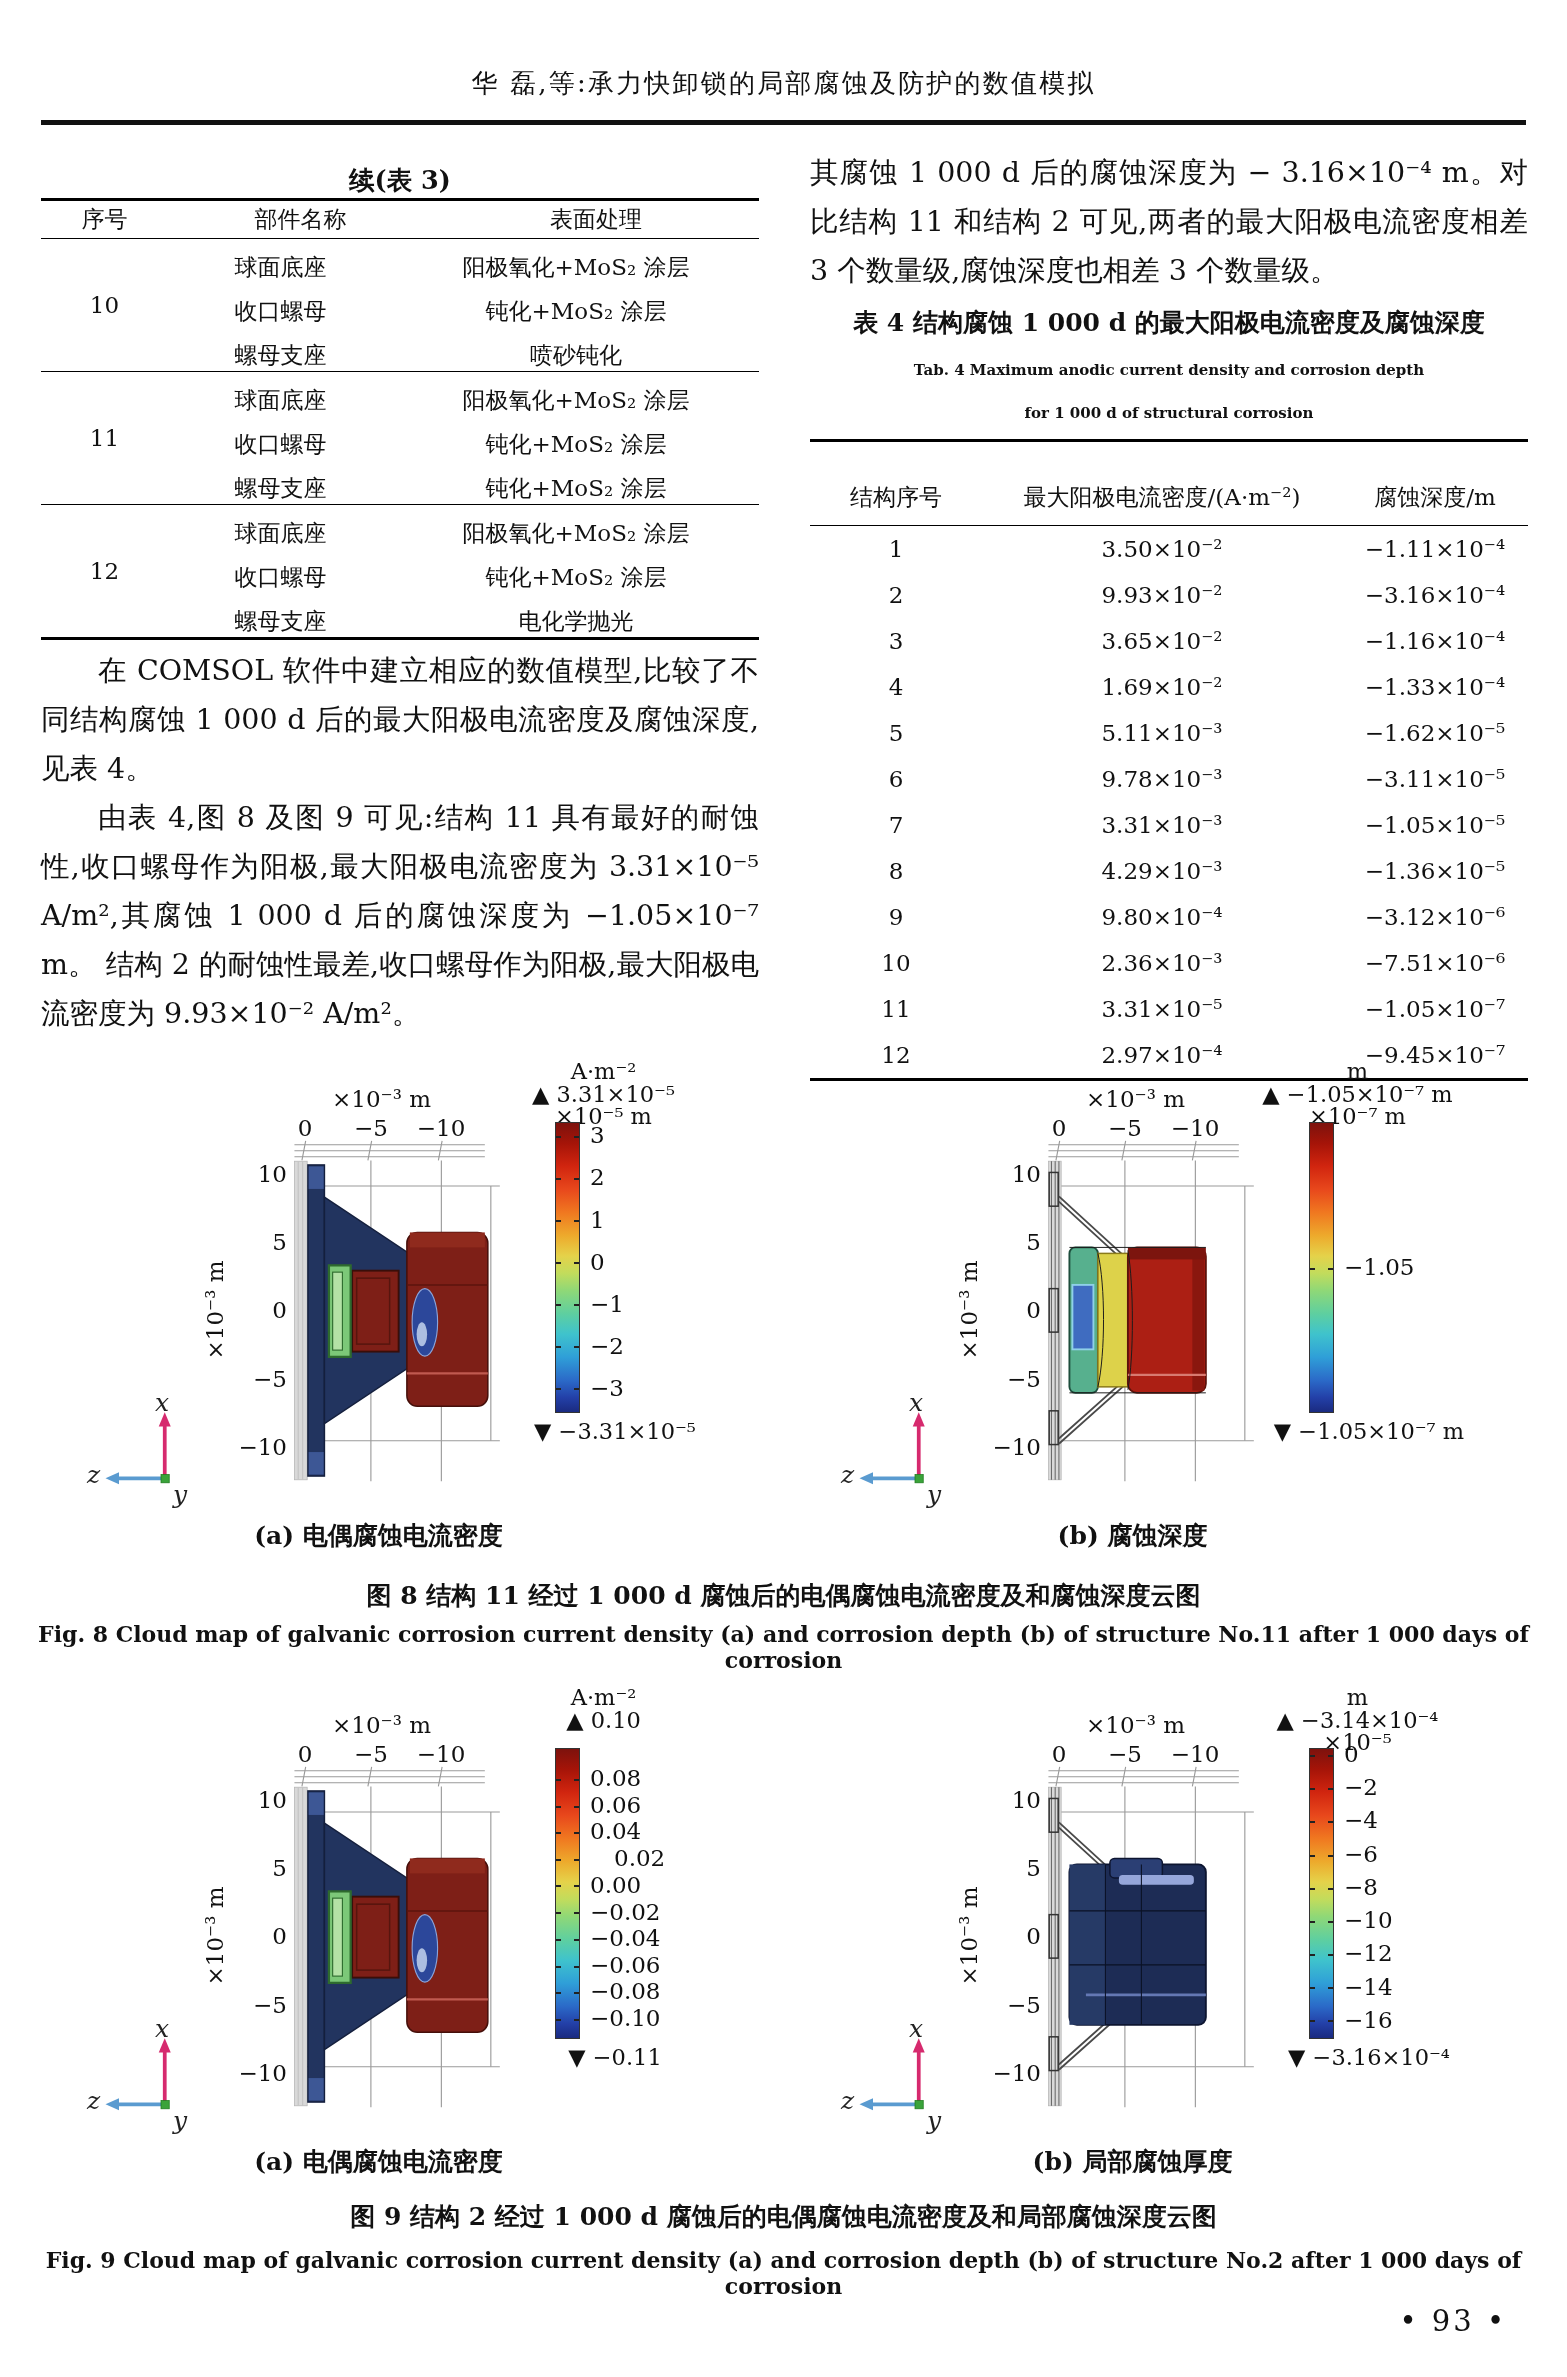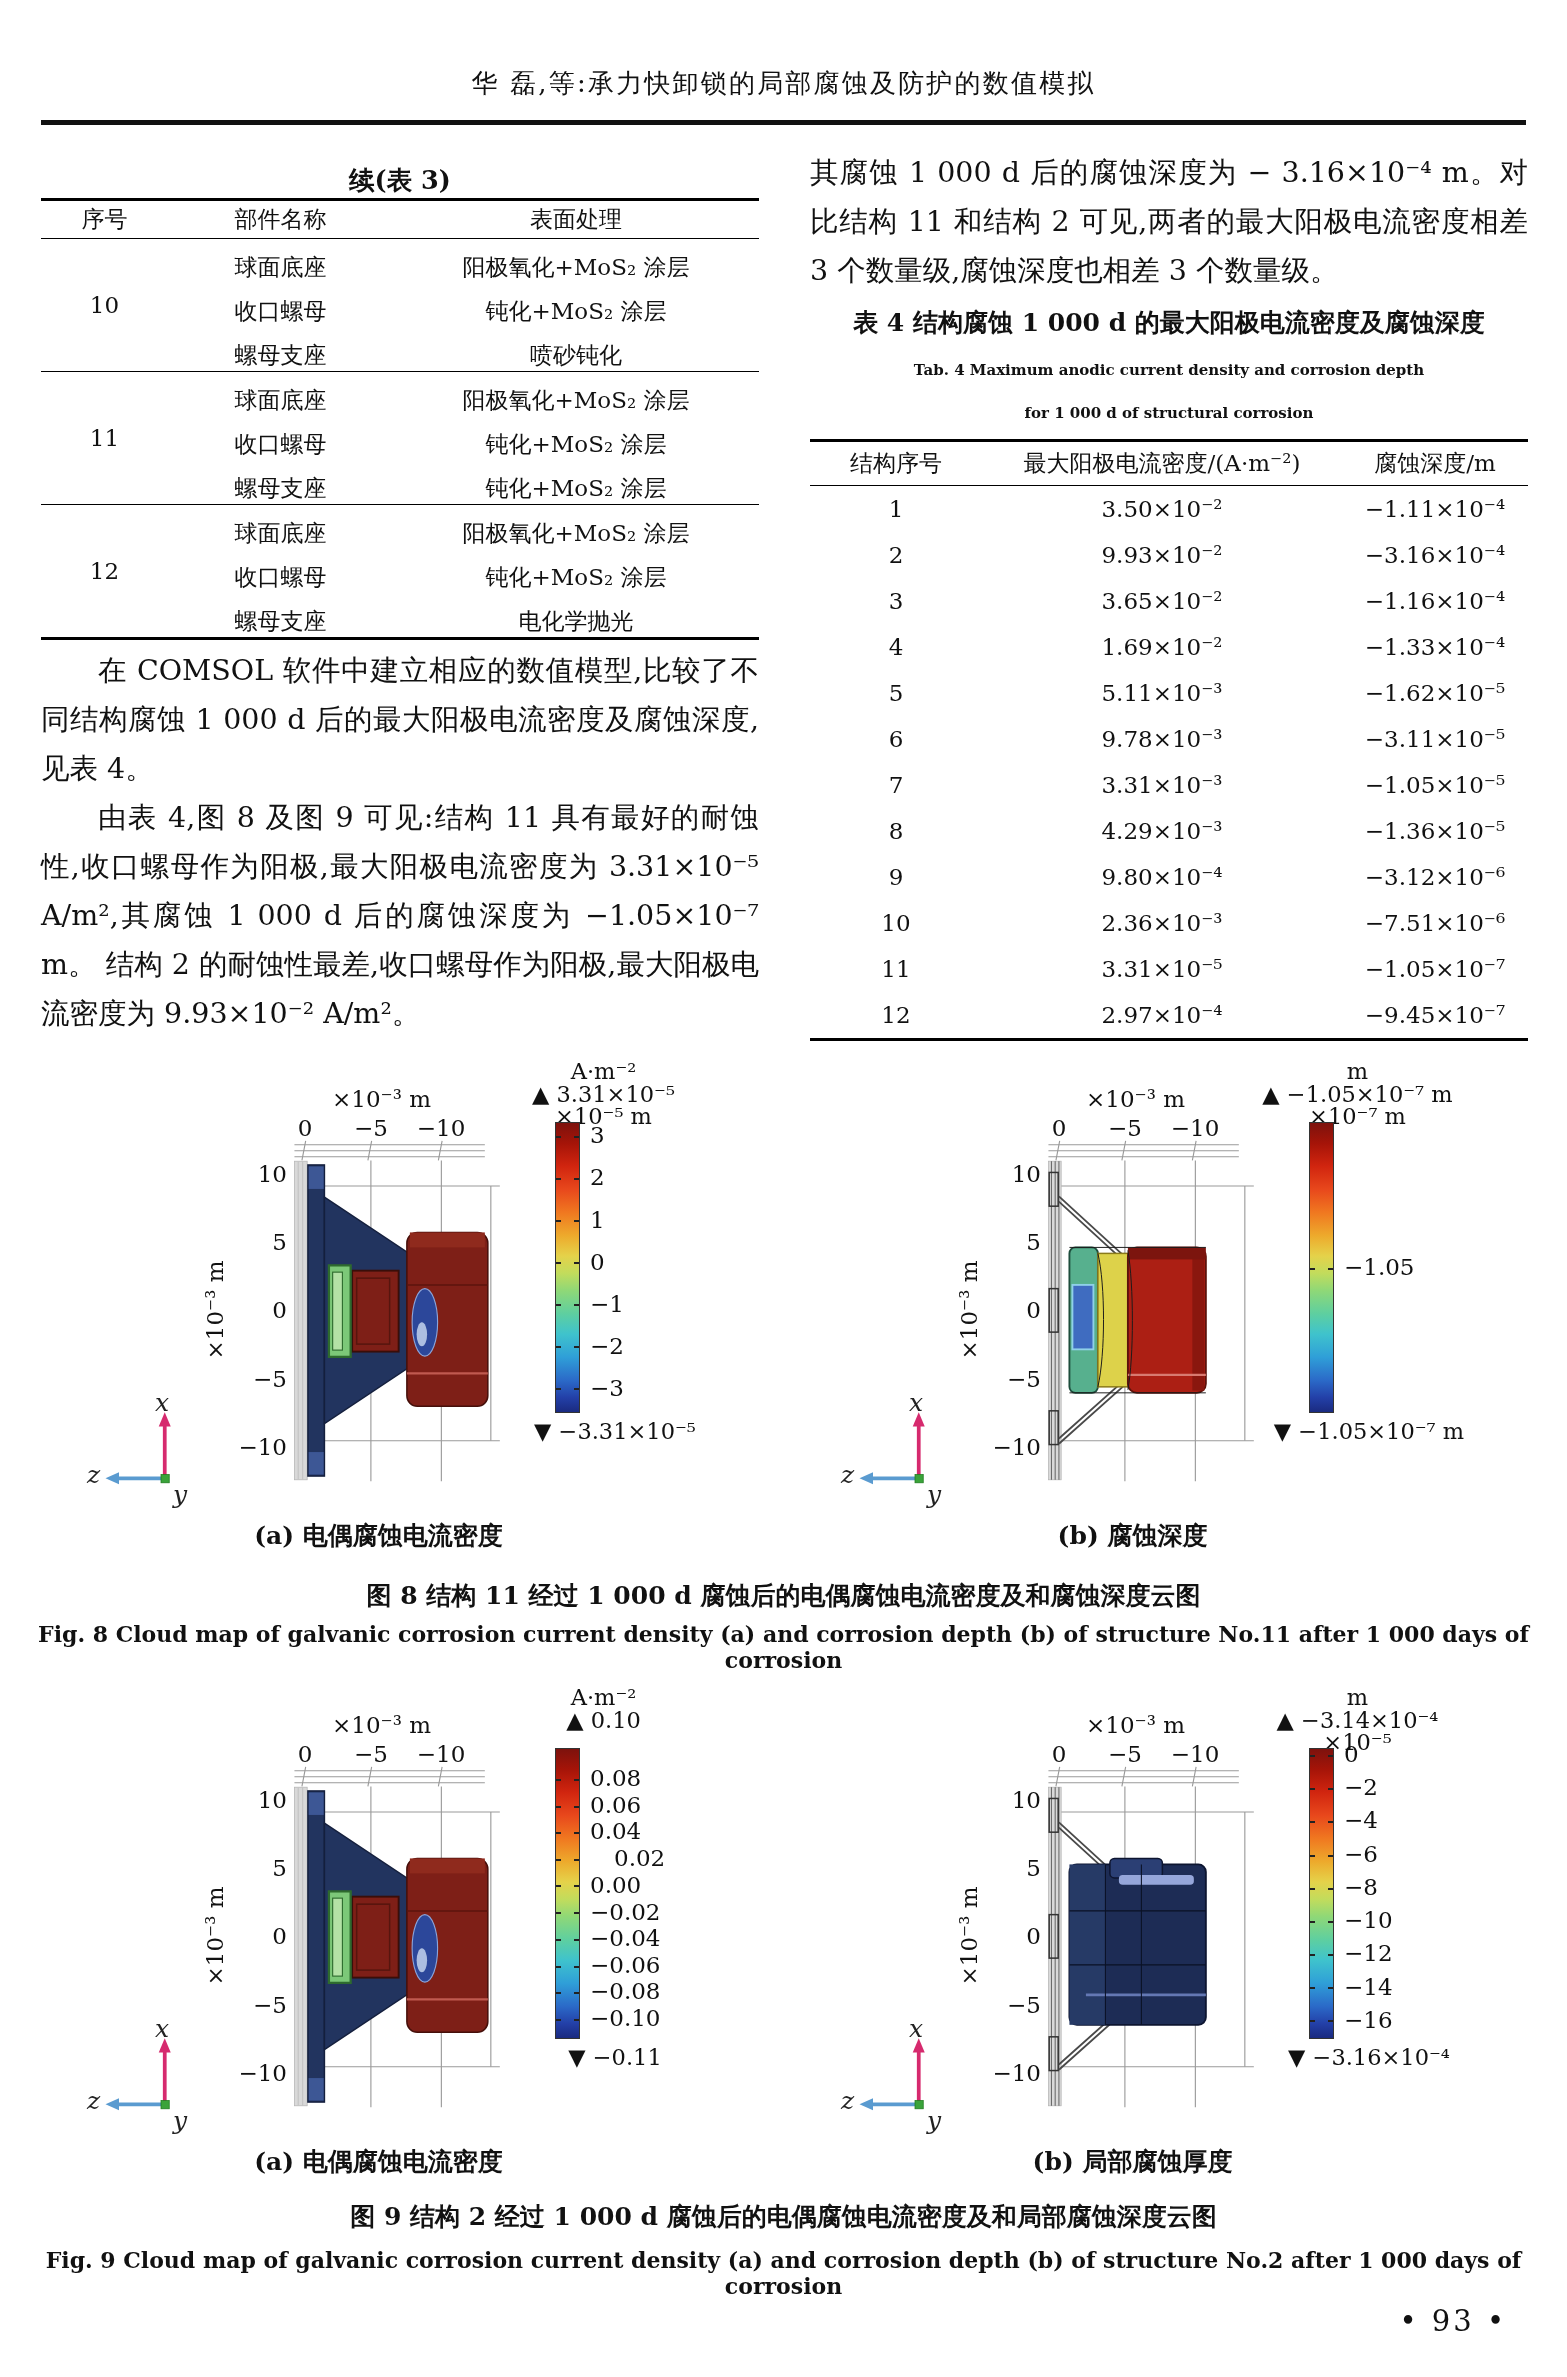--- a/index.html
+++ b/index.html
@@ -7,21 +7,21 @@
         font-family:"DejaVu Serif","Liberation Serif",serif;color:#111;overflow:hidden;}
   
   .header-title{position:absolute;top:66px;left:0;width:100%;text-align:center;
         font-size:26px;letter-spacing:2.2px;}
   .header-rule{position:absolute;top:120px;left:41px;width:1485px;height:4.5px;background:#111;}
   
   .t3-title{position:absolute;top:163px;left:41px;width:718px;text-align:center;
         font-weight:bold;font-size:25.5px;}
   .t3{position:absolute;left:41px;top:198px;width:718px;border-top:3.7px solid #000;
         border-bottom:3.7px solid #000;font-size:23px;}
-  .t3-head{display:flex;height:37px;align-items:center;border-bottom:1.9px solid #000;}
+  .t3-head{display:flex;height:37px;align-items:center;border-bottom:1.9px solid #000;gap:20px;}
   .t3 .c1{width:127px;text-align:center;}
   .t3 .c2{width:225px;text-align:center;}
   .t3 .c3{flex:1;text-align:center;}
   .t3-group{display:flex;border-bottom:1.5px solid #000;}
   .t3-group:last-child{border-bottom:none;}
   .gno{width:127px;display:flex;align-items:center;justify-content:center;}
   .grows{flex:1;}
   .grow{display:flex;height:44px;align-items:flex-end;}
   .grow .c2{width:225px;text-align:center;}
   
@@ -31,21 +31,21 @@
   .right-text{position:absolute;left:810px;top:148px;width:718px;font-size:28.5px;
         line-height:49px;text-align:justify;}
   .right-text p{margin:0;}
   
   .t4-title-cn{position:absolute;left:810px;top:306px;width:718px;text-align:center;
         font-weight:bold;font-size:25px;}
   .t4-title-en{position:absolute;left:810px;top:349px;width:718px;text-align:center;
         font-weight:bold;font-size:15px;line-height:43px;}
   .t4{position:absolute;left:810px;top:439px;width:718px;border-top:3.7px solid #000;
         border-bottom:3.7px solid #000;font-size:23px;}
-  .t4-head{display:flex;height:43px;align-items:center;border-bottom:1.9px solid #000;}
+  .t4-head{display:flex;height:43px;align-items:flex-start;border-bottom:1.9px solid #000;margin-top:40px;}
   .t4 .d1{width:172px;text-align:center;}
   .t4 .d2{width:360px;text-align:center;}
   .t4 .d3{flex:1;text-align:center;}
   .t4-row{display:flex;height:46px;align-items:center;}
   
   .figure{position:absolute;left:41px;width:1485px;height:506px;}
   .fig-panel{position:absolute;top:0;width:731px;height:506px;}
   .p-xlabel{position:absolute;left:247px;top:25.5px;width:187px;text-align:center;
         font-size:23px;}
   .p-ylabel{position:absolute;left:174px;top:250px;transform:translate(-50%,-50%) rotate(-90deg);

